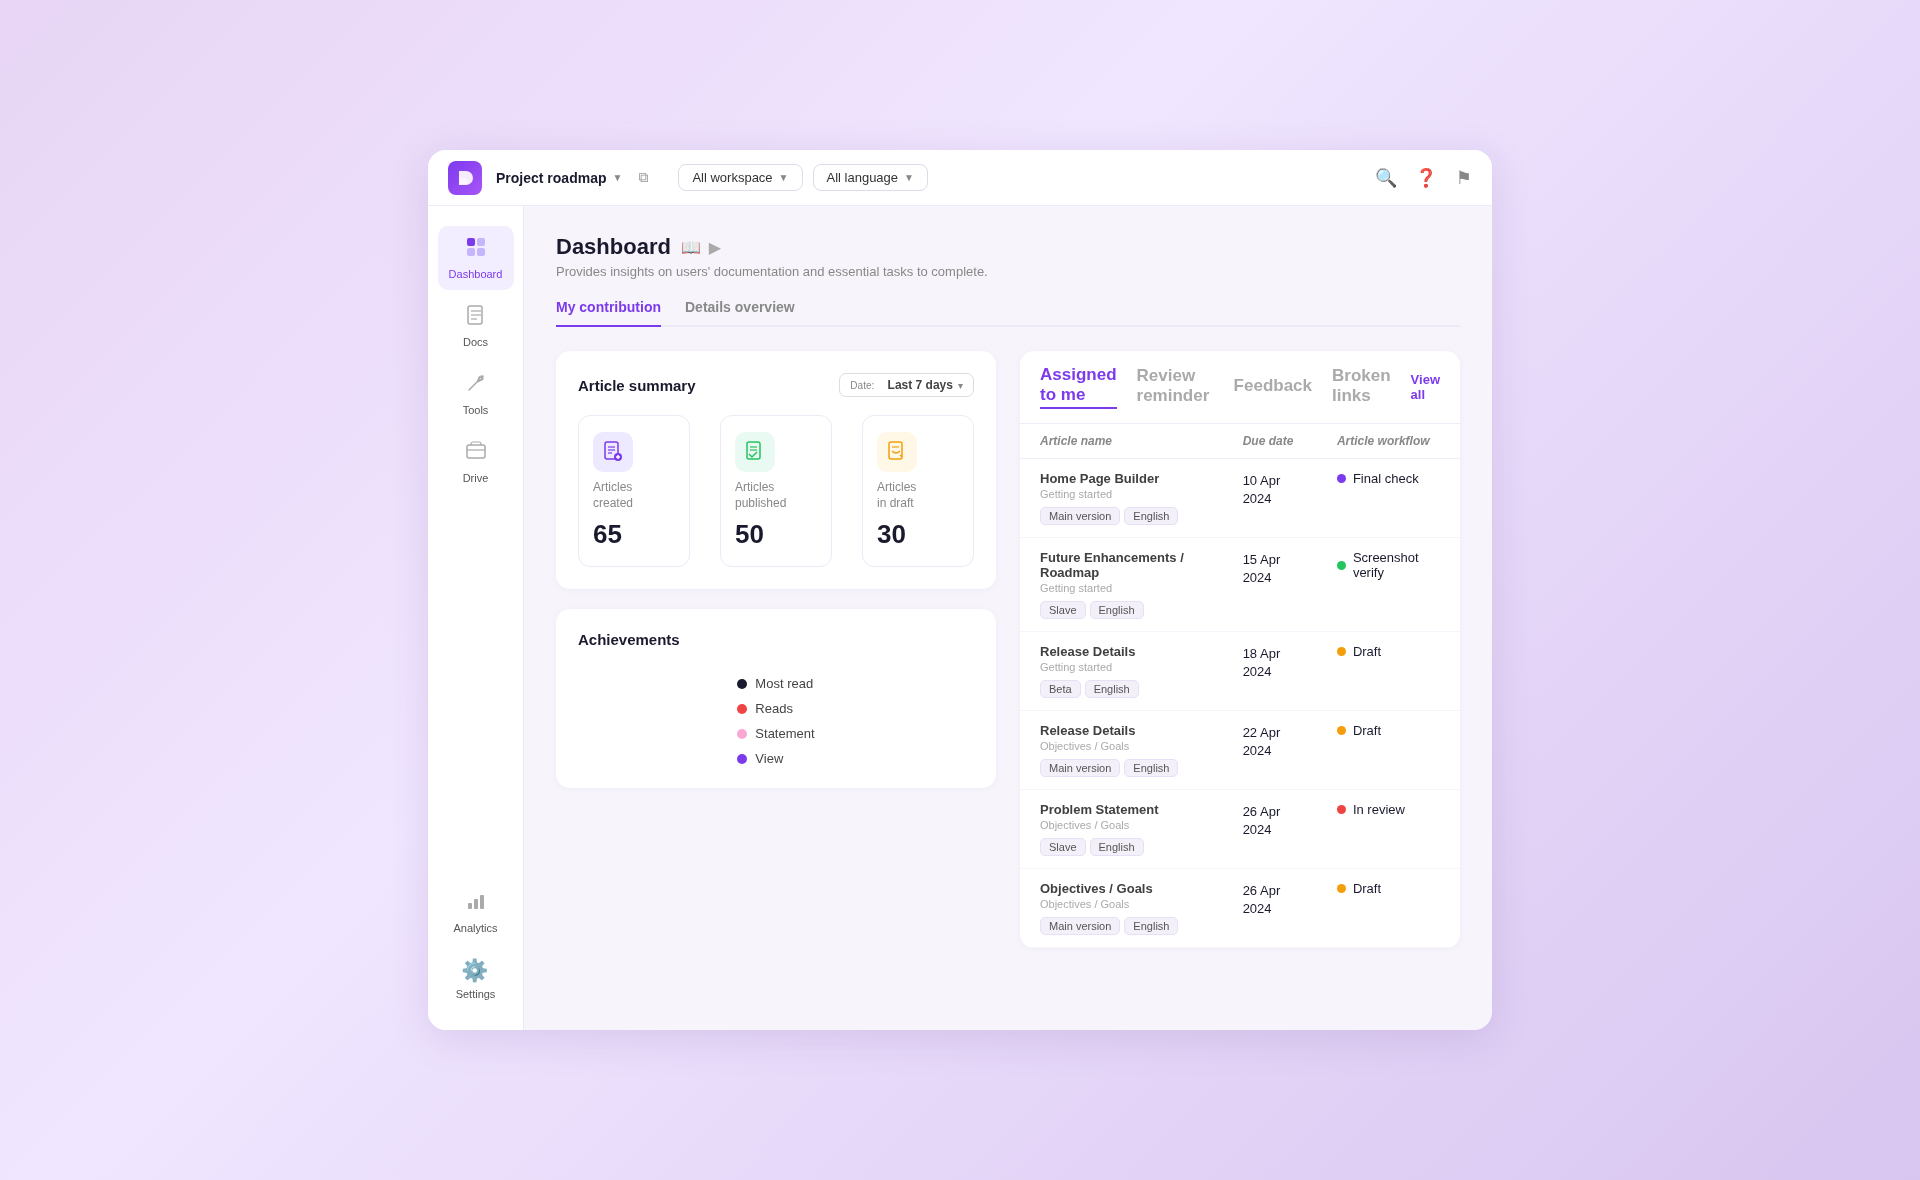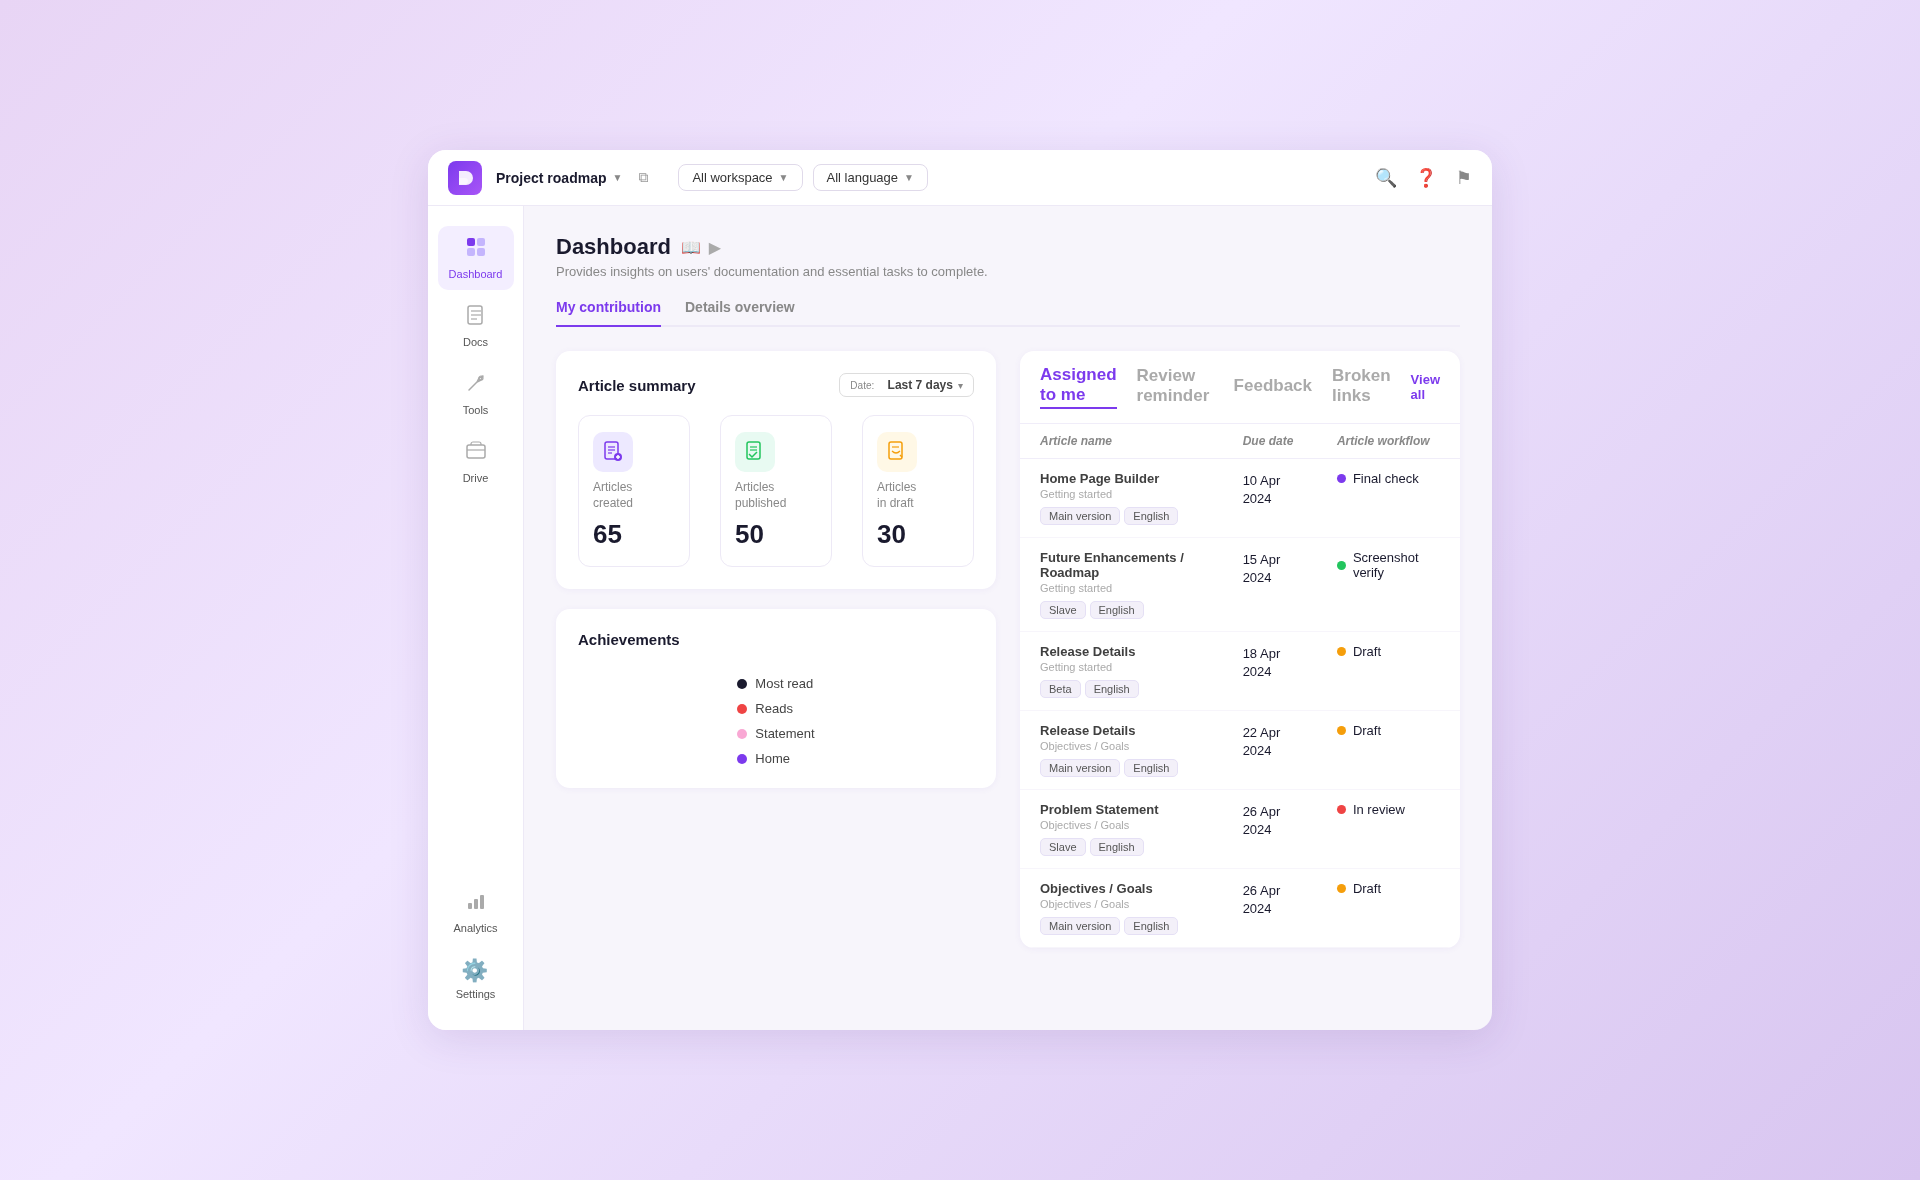--- a/index.html
+++ b/index.html
@@ -379,21 +379,21 @@
                 <div class="legend-item">
                   <div class="legend-dot" style="background:#ef4444"></div>
                   <span>Reads</span>
                 </div>
                 <div class="legend-item">
                   <div class="legend-dot" style="background:#f9a8d4"></div>
                   <span>Statement</span>
                 </div>
                 <div class="legend-item">
                   <div class="legend-dot" style="background:#7c3aed"></div>
-                  <span>Home</span>
+                  <span>View</span>
                 </div>
               </div>
             </div>
           </div>
         </div>
 
         <div class="right-panel">
           <div class="right-card">
             <div class="right-card-header">
               <span class="right-tab active">Assigned to me</span>

